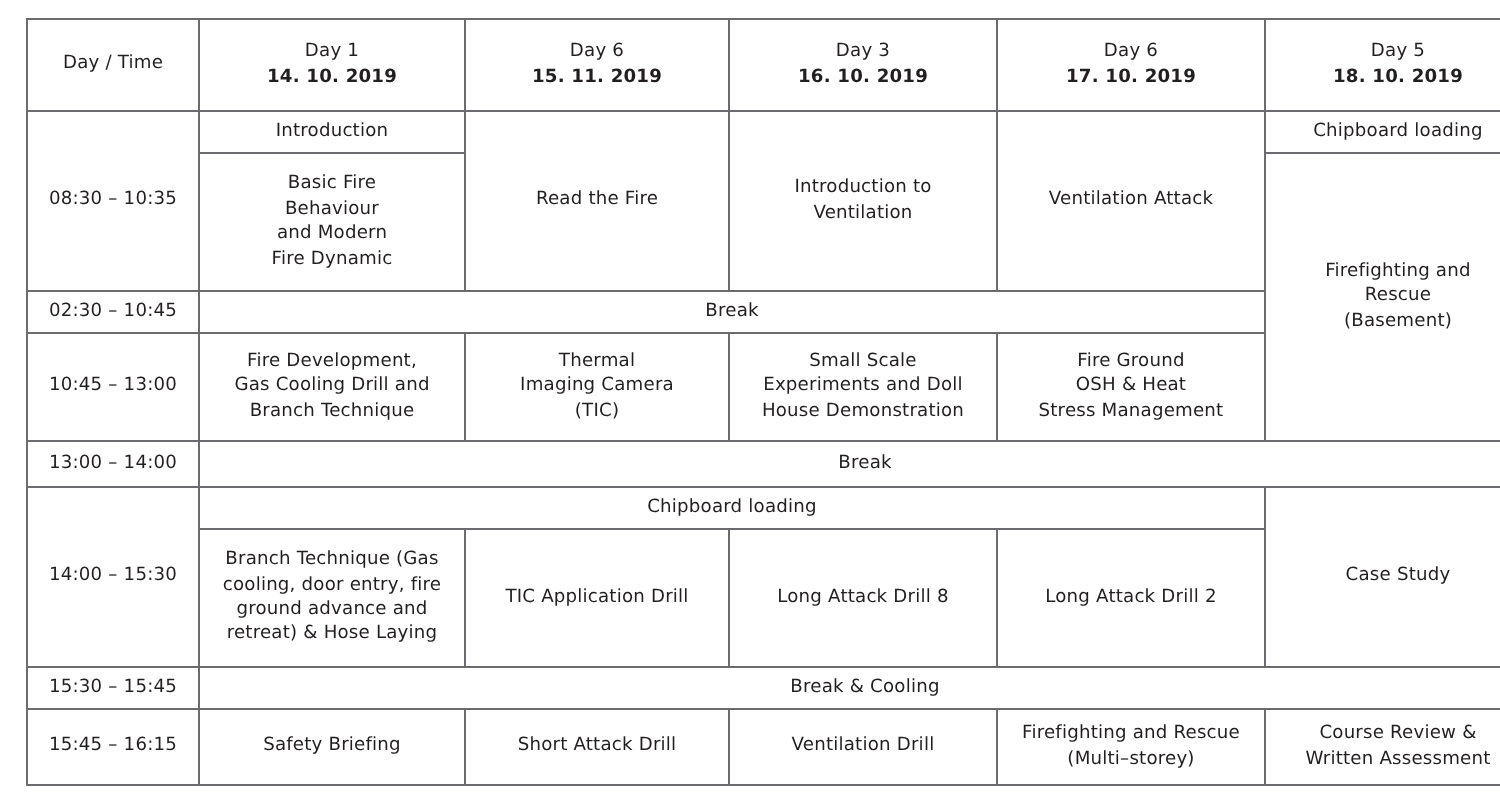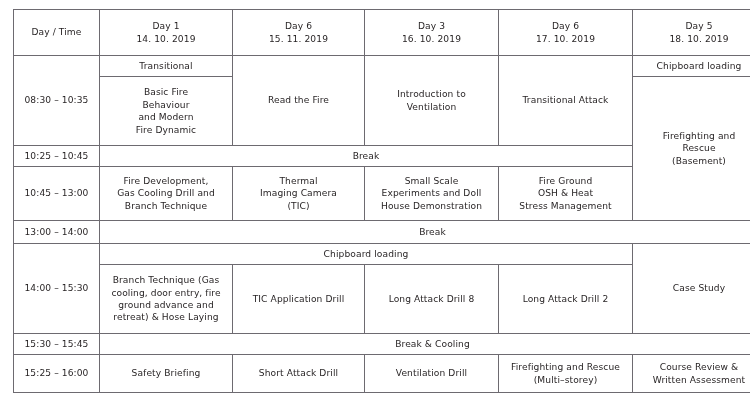--- a/index.html
+++ b/index.html
@@ -51,21 +51,21 @@
   col.c-day4 { width: 134px; }
   col.c-day5 { width: 133px; }
 
   
   td.hdr {
     height: 41px;
     font-size: 9.3px;
     line-height: 13.5px;
   }
   td.hdr .d-name { display: block; }
-  td.hdr .d-date { display: block; }
+  td.hdr .d-date { display: block; font-weight: bold; }
 
   td.timecell {
     font-size: 9.3px;
     white-space: nowrap;
   }
 
   
   td.yellow { background: #fbe800; }
   td.green  { background: #5fbda4; }
   td.peach  { background: #efb894; }
@@ -117,48 +117,48 @@
       <span class="d-name">Day 5</span>
       <span class="d-date">18. 10. 2019</span>
     </td>
   </tr>
 
   <tr>
     <td class="white timecell" rowspan="2">
       <span>08:30 – 10:35</span>
     </td>
     <td class="yellow band">
-      <span>Transitional</span>
+      <span>Introduction</span>
     </td>
     <td class="yellow" rowspan="2">
       <span>Read the Fire</span>
     </td>
     <td class="yellow" rowspan="2">
       <span>Introduction to<br>Ventilation</span>
     </td>
     <td class="yellow" rowspan="2">
-      <span>Transitional Attack</span>
+      <span>Ventilation Attack</span>
     </td>
     <td class="peach band">
       <span>Chipboard loading</span>
     </td>
   </tr>
 
   <tr>
     <td class="yellow">
       <span>Basic Fire<br>Behaviour<br>and Modern<br>Fire Dynamic</span>
     </td>
     <td class="green" rowspan="3">
       <span>Firefighting and<br>Rescue<br>(Basement)</span>
     </td>
   </tr>
 
   <tr>
     <td class="white timecell">
-      <span>10:25 – 10:45</span>
+      <span>02:30 – 10:45</span>
     </td>
     <td class="gray band" colspan="4">
       <span>Break</span>
     </td>
   </tr>
 
   <tr>
     <td class="white timecell">
       <span>10:45 – 13:00</span>
     </td>
@@ -216,21 +216,21 @@
     <td class="white timecell">
       <span>15:30 – 15:45</span>
     </td>
     <td class="gray band" colspan="5">
       <span>Break &amp; Cooling</span>
     </td>
   </tr>
 
   <tr>
     <td class="white timecell">
-      <span>15:25 – 16:00</span>
+      <span>15:45 – 16:15</span>
     </td>
     <td class="yellow">
       <span>Safety Briefing</span>
     </td>
     <td class="green">
       <span>Short Attack Drill</span>
     </td>
     <td class="green">
       <span>Ventilation Drill</span>
     </td>

